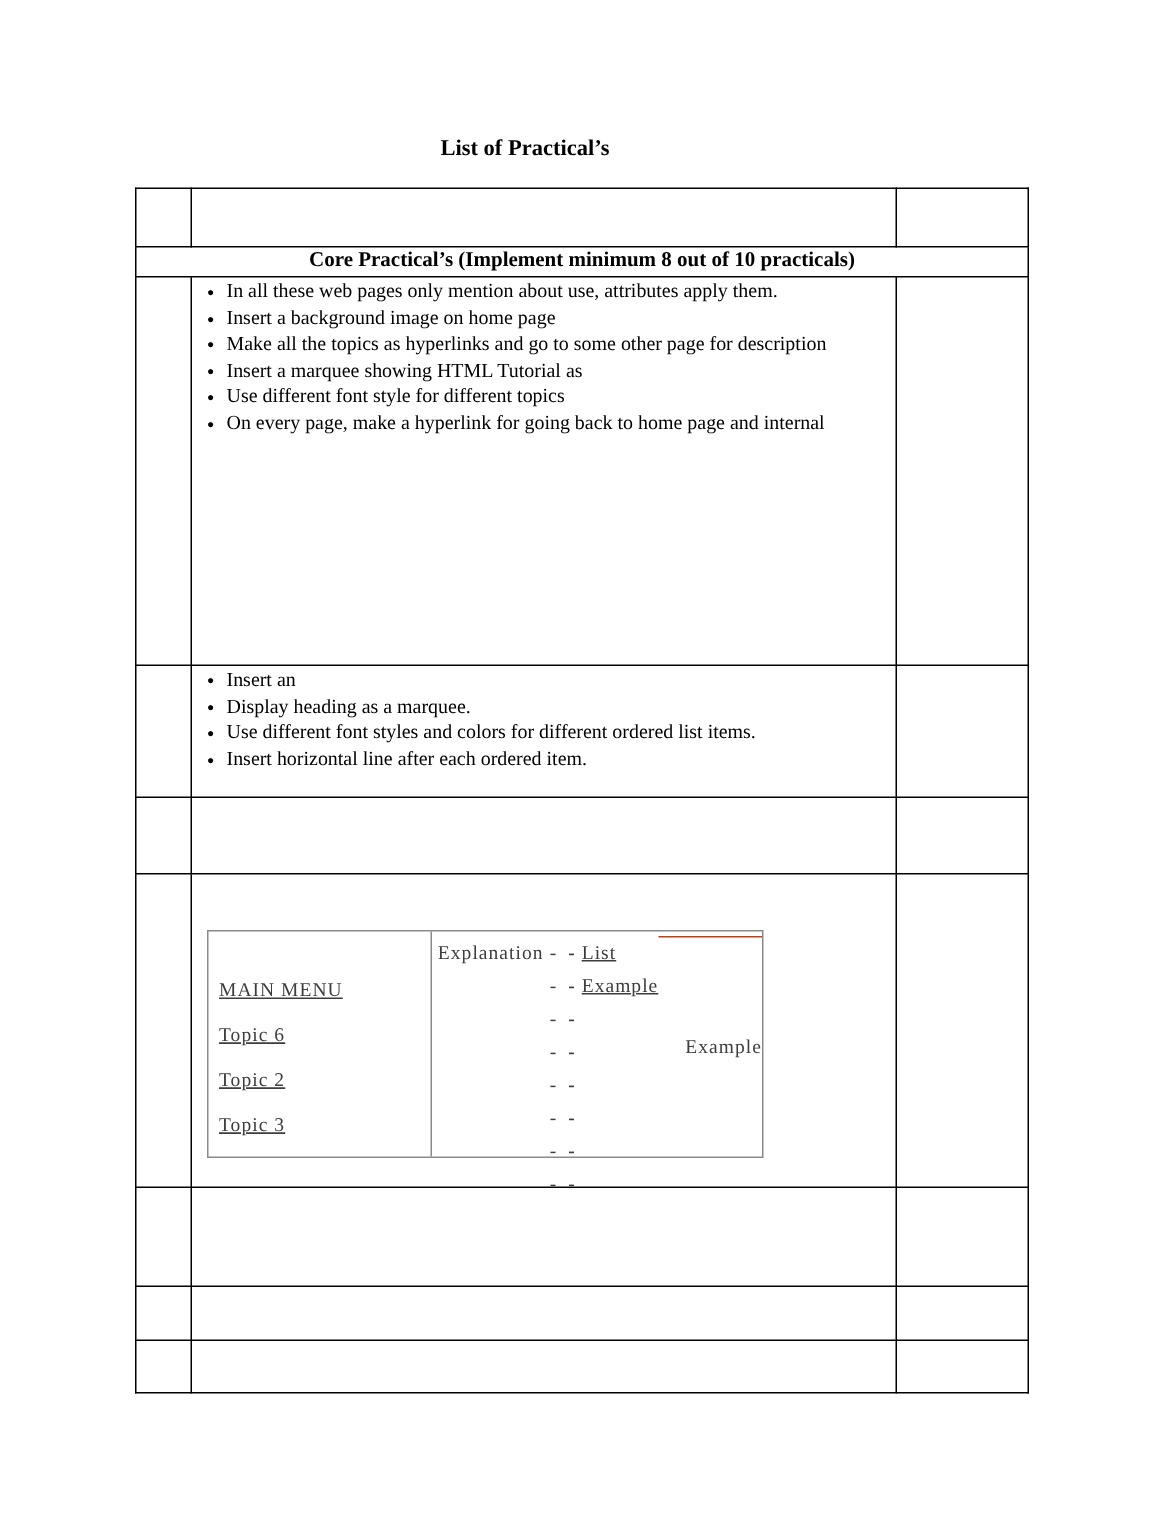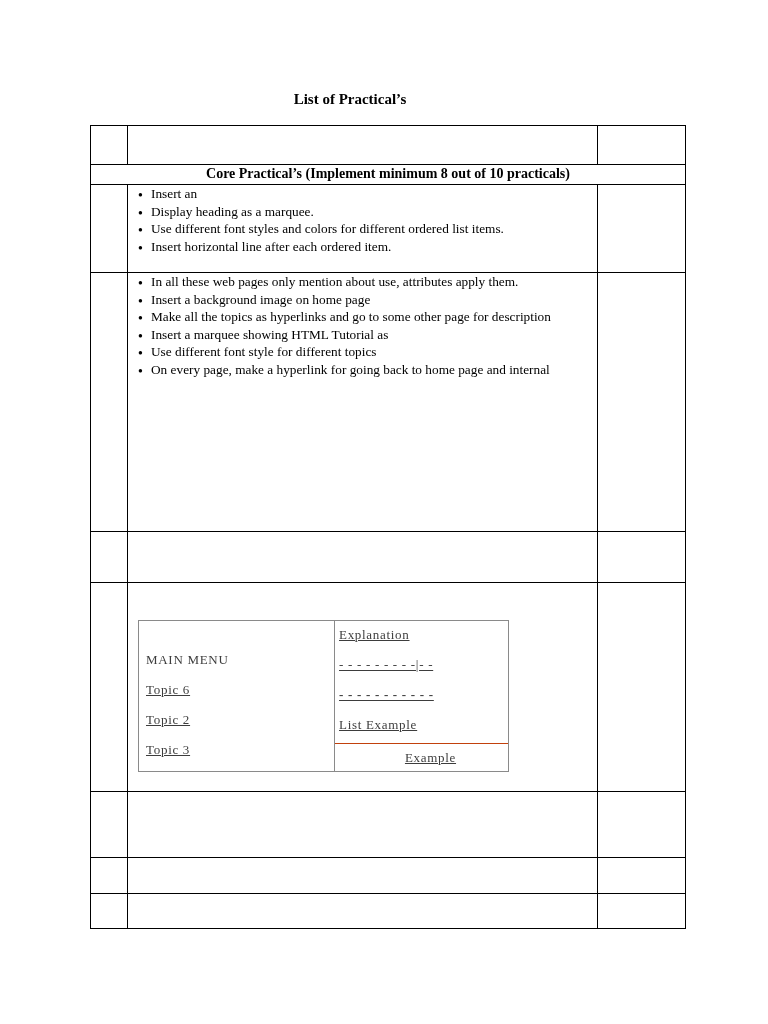--- a/index.html
+++ b/index.html
@@ -75,32 +75,30 @@
     color: #3d3d3d;
     font-size: 13px;
     letter-spacing: 0.7px;
   }
   .inner-left {
     box-sizing: border-box;
     width: 196px;
     border-right: 1px solid #8a8a8a;
     padding: 30px 0 0 7px;
   }
-  .inner-left .menu-row { height: 30px; line-height: 18px; }
+  .inner-left .menu-row { height: 30px; line-height: 18px; text-decoration: underline; }
   .topic-link, .view-example {
     text-decoration: underline;
     cursor: pointer;
   }
   .inner-right {
     box-sizing: border-box;
     flex: 1;
     display: flex;
-    flex-direction: column;
     padding-top: 3px;
-    text-decoration: underline;
   }
   .inner-right .exp-row {
     height: 30px;
     line-height: 22px;
     padding-left: 4px;
   }
   .inner-right .exp-row.short { height: 29px; }
   .dashes-bold { font-weight: bold; }
   .example-cell {
     flex: 1;
@@ -130,42 +128,42 @@
       <td style="height:38px"></td>
       <td></td>
       <td></td>
     </tr>
 
     <tr>
       <td colspan="3" class="header-cell" style="height:19px">Core Practical’s (Implement minimum 8 out of 10 practicals)</td>
     </tr>
 
     <tr>
-      <td style="height:87px"></td>
-      <td>
-        <ul class="bullets pad-list">
-          <li>Insert an</li>
-          <li>Display heading as a marquee.</li>
-          <li>Use different font styles and colors for different ordered list items.</li>
-          <li>Insert horizontal line after each ordered item.</li>
-        </ul>
-      </td>
-      <td></td>
-    </tr>
-
-    <tr>
       <td style="height:258px"></td>
       <td>
         <ul class="bullets pad-web">
           <li>In all these web pages only mention about use, attributes apply them.</li>
           <li>Insert a background image on home page</li>
           <li>Make all the topics as hyperlinks and go to some other page for description</li>
           <li>Insert a marquee showing HTML Tutorial as</li>
           <li>Use different font style for different topics</li>
           <li>On every page, make a hyperlink for going back to home page and internal</li>
+        </ul>
+      </td>
+      <td></td>
+    </tr>
+
+    <tr>
+      <td style="height:87px"></td>
+      <td>
+        <ul class="bullets pad-list">
+          <li>Insert an</li>
+          <li>Display heading as a marquee.</li>
+          <li>Use different font styles and colors for different ordered list items.</li>
+          <li>Insert horizontal line after each ordered item.</li>
         </ul>
       </td>
       <td></td>
     </tr>
 
     <tr>
       <td style="height:50px"></td>
       <td></td>
       <td></td>
     </tr>

